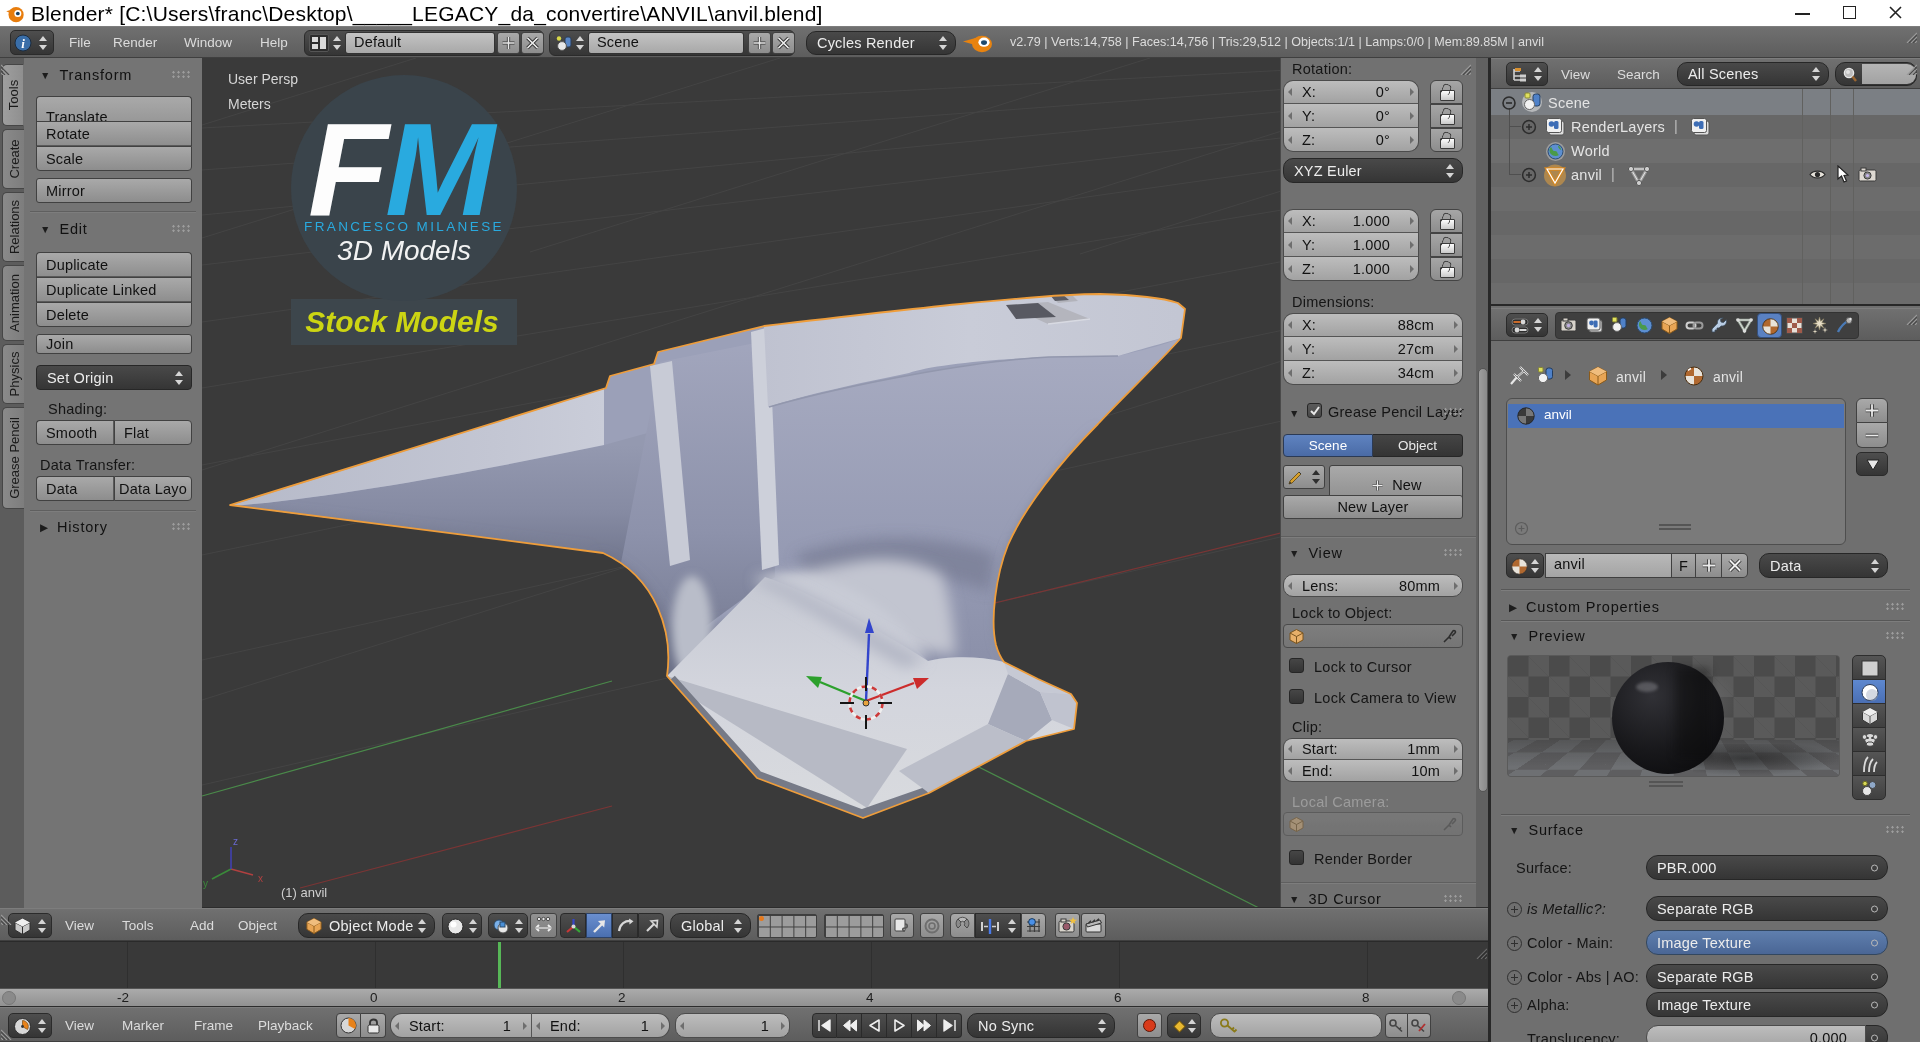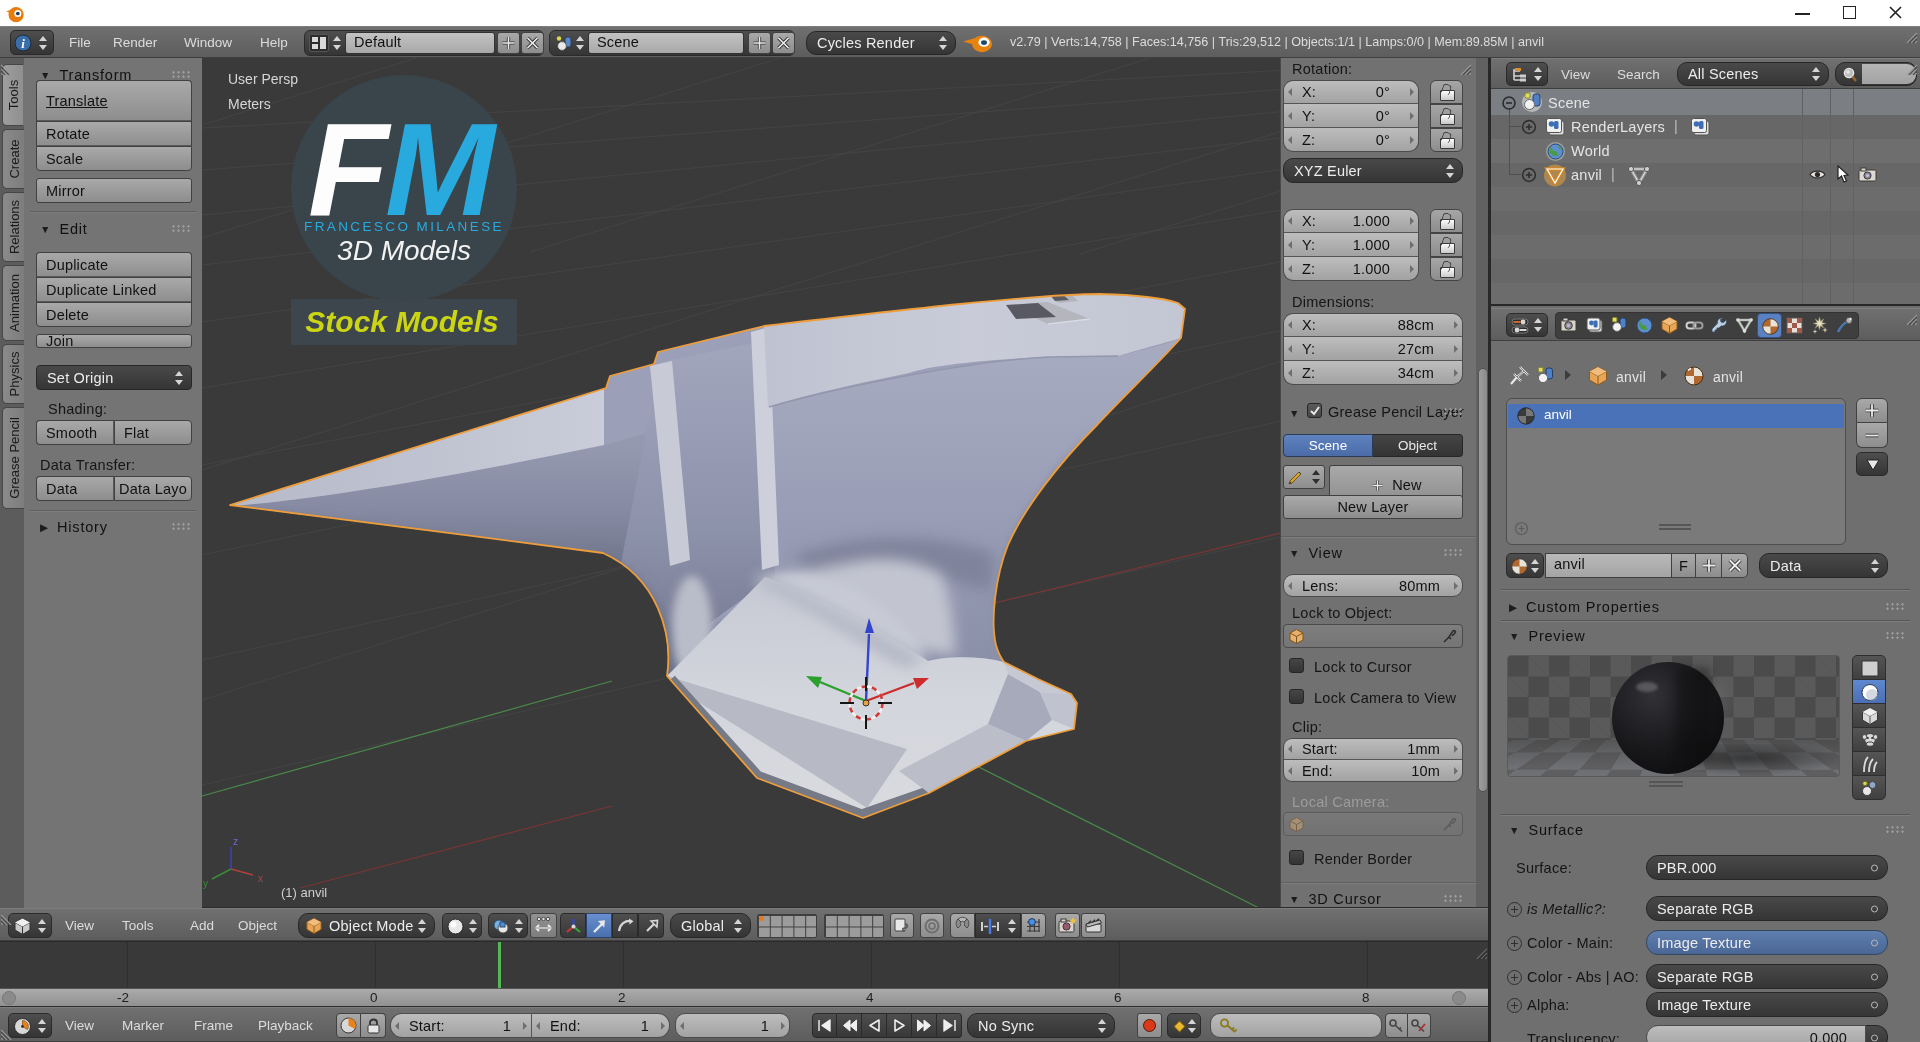--- a/index.html
+++ b/index.html
@@ -70,20 +70,21 @@
 </head>
 <body>
 
 <div class="abs" id="titlebar" style="left:0;top:0;width:1920px;height:26px;background:#ffffff;">
   <svg class="abs" style="left:5px;top:3px" width="21" height="21" viewBox="0 0 18 18">
     <circle cx="9.5" cy="10" r="6.5" fill="#e87d0d"></circle>
     <circle cx="11" cy="9" r="3" fill="#fff"></circle>
     <circle cx="11" cy="9" r="1.6" fill="#1b4060"></circle>
     <path d="M1,7 L8.5,5 L5.5,9 Z" fill="#e87d0d"></path>
   </svg>
+  <div class="abs" style="left:31px;top:2px;font-size:21px;letter-spacing:.2px;color:#000;">Blender* [C:\Users\franc\Desktop\_____LEGACY_da_convertire\ANVIL\anvil.blend]</div>
   <div class="abs" style="left:1795px;top:13px;width:15px;height:1.6px;background:#222;"></div>
   <div class="abs" style="left:1843px;top:6px;width:13px;height:13px;border:1.6px solid #222;"></div>
   <svg class="abs" style="left:1889px;top:6px" width="13" height="13" viewBox="0 0 13 13">
       <path d="M1,1 L12,12 M12,1 L1,12" stroke="#222" stroke-width="1.6"></path>
     </svg>
 </div>
 
 <div class="abs hdr" id="infohdr" style="left:0;top:26px;width:1920px;height:32px;">
   <div class="edbtn" style="left:10px;top:3px;width:44px;height:25px;">
     <svg class="abs" style="left:3px;top:3px" width="18" height="18" viewBox="0 0 18 18">
@@ -148,31 +149,31 @@
     <ellipse cx="21" cy="11.2" rx="5.6" ry="4.6" fill="#fff"></ellipse>
     <ellipse cx="21" cy="11.6" rx="3" ry="2.4" fill="#1d4a6e"></ellipse>
     <path d="M0,10.5 L16,6 L10.5,13.5 Z" fill="#e8830f"></path>
   </svg>
   <div class="menu" style="left:1010px;font-size:12.6px;letter-spacing:0;">v2.79 | Verts:14,758 | Faces:14,756 | Tris:29,512 | Objects:1/1 | Lamps:0/0 | Mem:89.85M | anvil</div>
 </div>
 
 <div class="abs" id="shelf" style="left:0;top:58px;width:202px;height:850px;background:#747474;z-index:3;">
   <div class="ph" style="left:40px;top:9px;">Transform</div>
   <div class="grip" style="right:10px;top:12px;"></div>
-  <div class="btn" style="left:36px;top:22px;width:156px;height:41px;border-radius:4px 4px 0 0;border-bottom:none;box-shadow:inset 0 -1px 0 #5a5a5a;text-decoration:underline;">Translate</div>
+  <div class="btn" style="left:36px;top:38px;width:156px;height:41px;border-radius:4px 4px 0 0;border-bottom:none;box-shadow:inset 0 -1px 0 #5a5a5a;text-decoration:underline;">Translate</div>
   <div class="btn" style="left:36px;top:63px;width:156px;height:25px;border-radius:0;border-bottom:none;box-shadow:inset 0 -1px 0 #5a5a5a;">Rotate</div>
   <div class="btn" style="left:36px;top:88px;width:156px;height:25px;border-radius:0 0 4px 4px;">Scale</div>
   <div class="btn" style="left:36px;top:120px;width:156px;height:25px;">Mirror</div>
   <div class="sep" style="left:30px;top:153px;width:166px;"></div>
   <div class="ph" style="left:40px;top:163px;">Edit</div>
   <div class="grip" style="right:10px;top:166px;"></div>
   <div class="btn" style="left:36px;top:194px;width:156px;height:25px;border-radius:4px 4px 0 0;border-bottom:none;box-shadow:inset 0 -1px 0 #5a5a5a;">Duplicate</div>
   <div class="btn" style="left:36px;top:219px;width:156px;height:25px;border-radius:0;border-bottom:none;box-shadow:inset 0 -1px 0 #5a5a5a;">Duplicate Linked</div>
   <div class="btn" style="left:36px;top:244px;width:156px;height:25px;border-radius:0 0 4px 4px;">Delete</div>
-  <div class="btn" style="left:36px;top:276px;width:156px;height:14px;text-align:right;">Join</div>
+  <div class="btn" style="left:36px;top:276px;width:156px;height:20px;text-align:right;">Join</div>
   <div class="dd" style="left:36px;top:307px;width:156px;height:25px;border-radius:4px;">Set Origin<div class="ud"></div></div>
   <div class="lbl" style="left:48px;top:343px;">Shading:</div>
   <div class="btn" style="left:36px;top:362px;width:78px;height:25px;border-radius:4px 0 0 4px;border-right:none;box-shadow:inset -1px 0 0 #5a5a5a;">Smooth</div>
   <div class="btn" style="left:114px;top:362px;width:78px;height:25px;border-radius:0 4px 4px 0;">Flat</div>
   <div class="lbl" style="left:40px;top:399px;">Data Transfer:</div>
   <div class="btn" style="left:36px;top:418px;width:78px;height:25px;border-radius:4px 0 0 4px;border-right:none;box-shadow:inset -1px 0 0 #5a5a5a;">Data</div>
   <div class="btn" style="left:114px;top:418px;width:78px;height:25px;border-radius:0 4px 4px 0;padding:0 4px;">Data Layo</div>
   <div class="sep" style="left:30px;top:452px;width:166px;"></div>
   <div class="ph closed" style="left:40px;top:461px;">History</div>
   <div class="grip" style="right:10px;top:464px;"></div>

